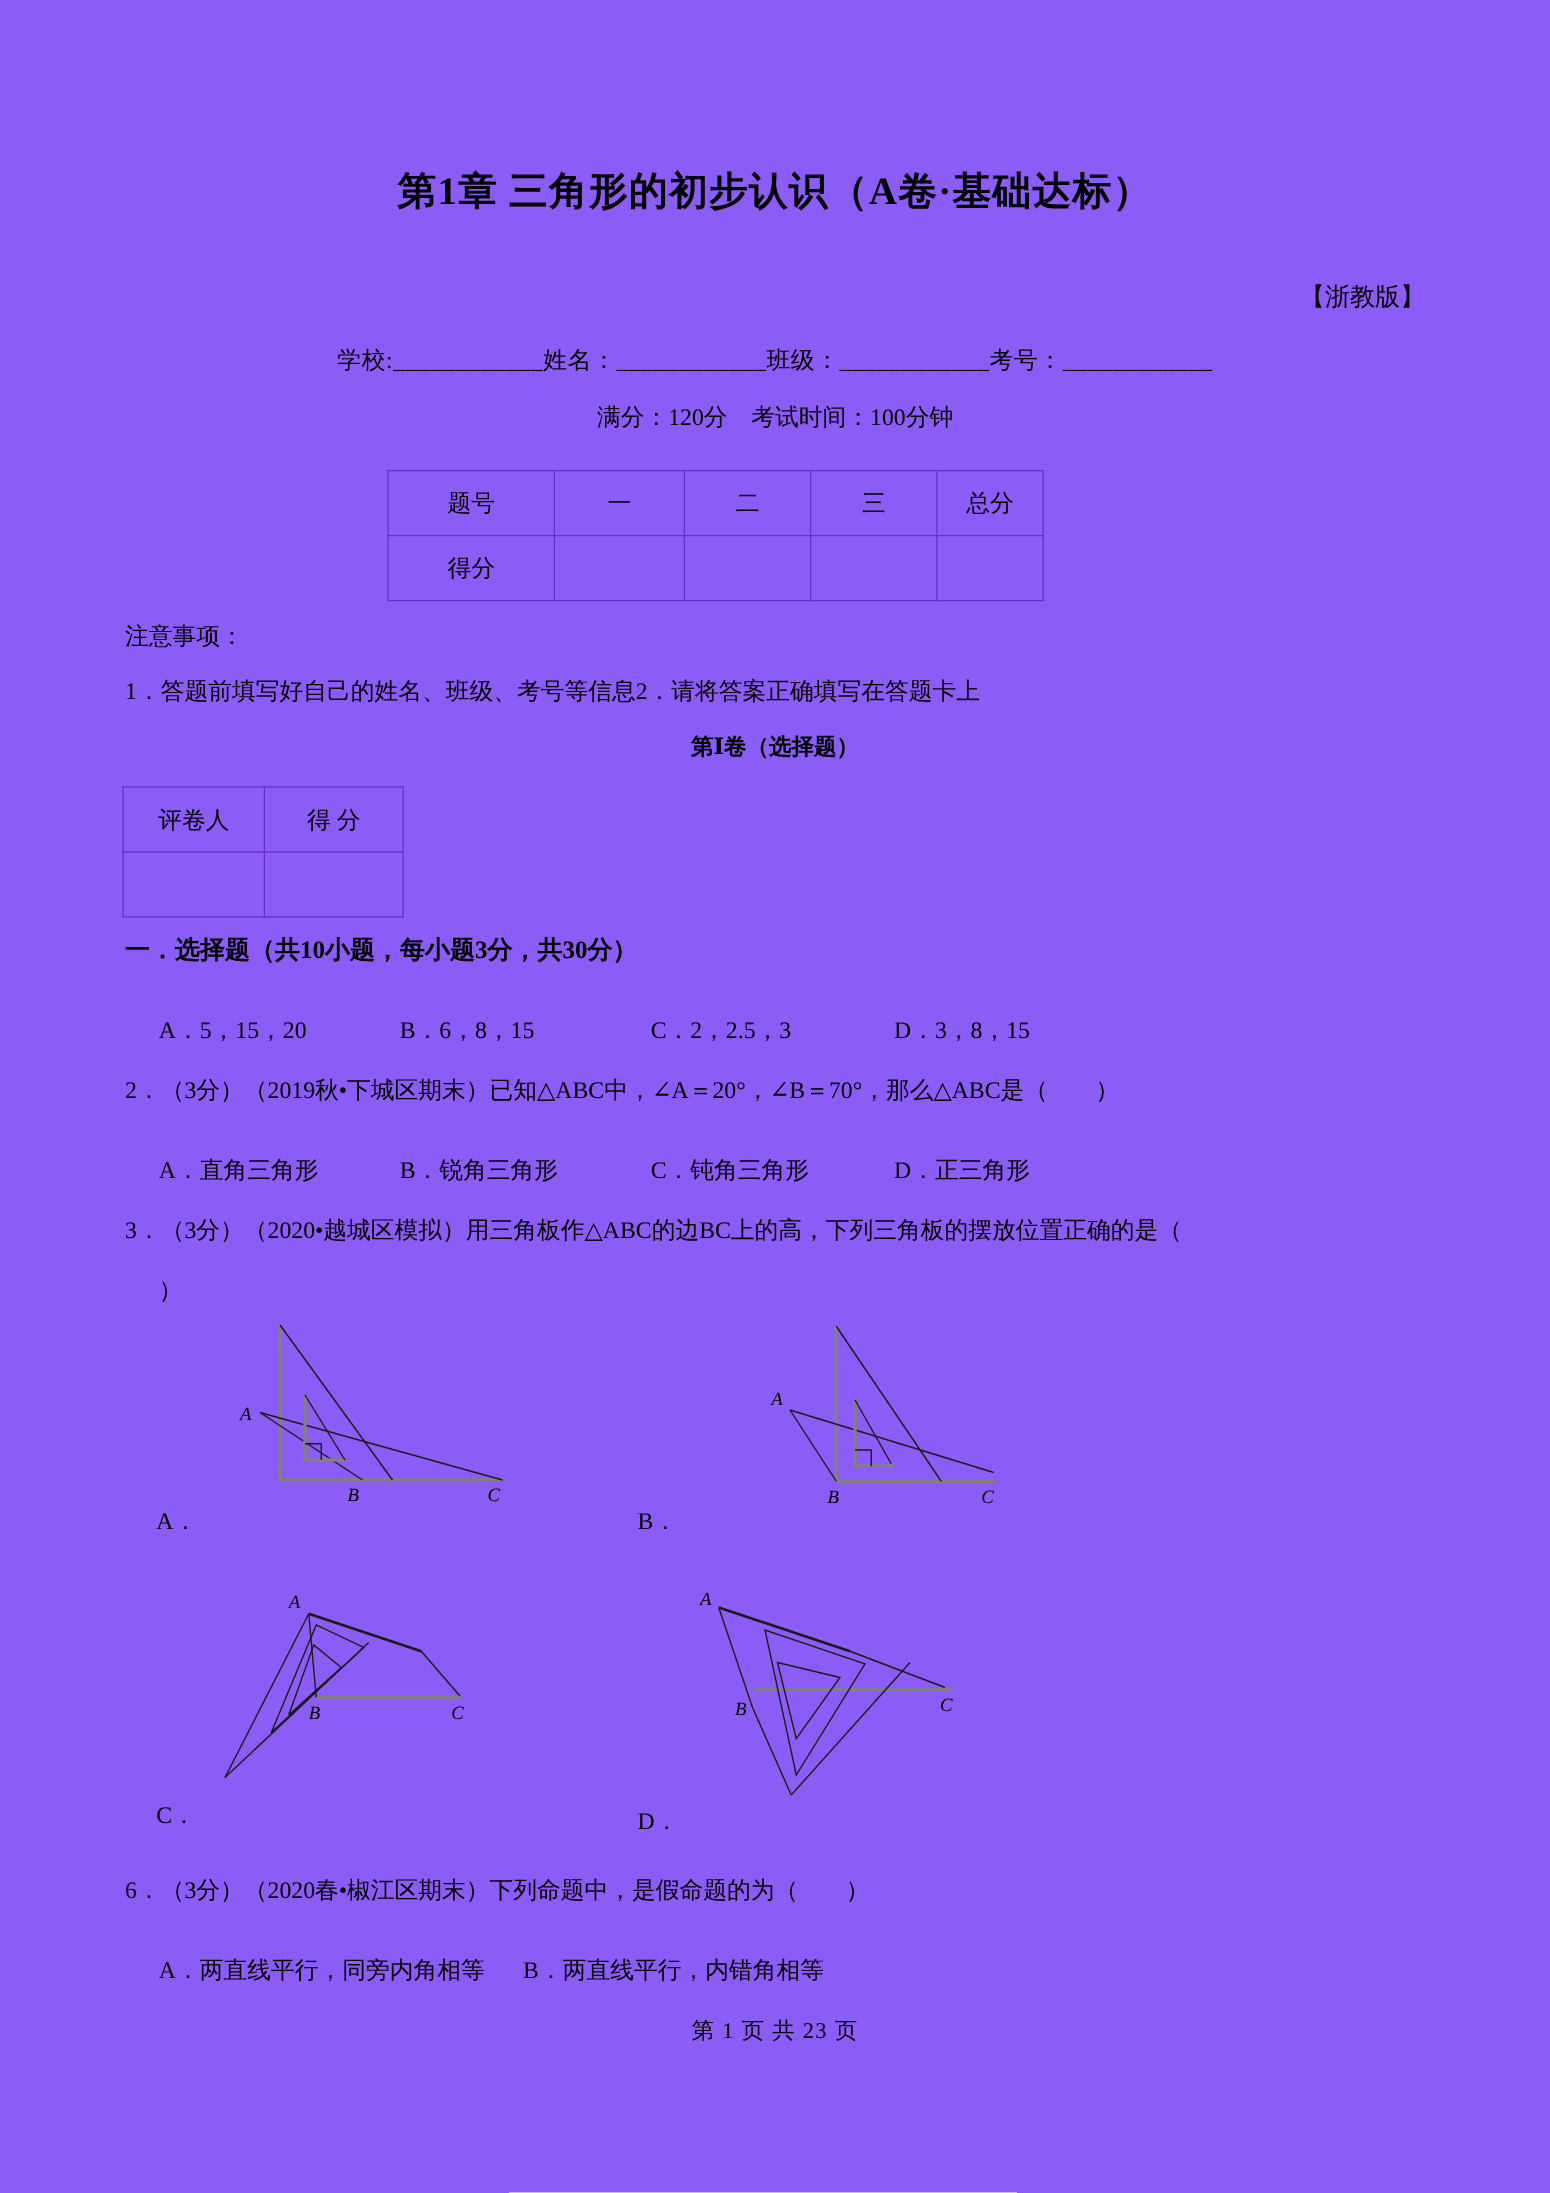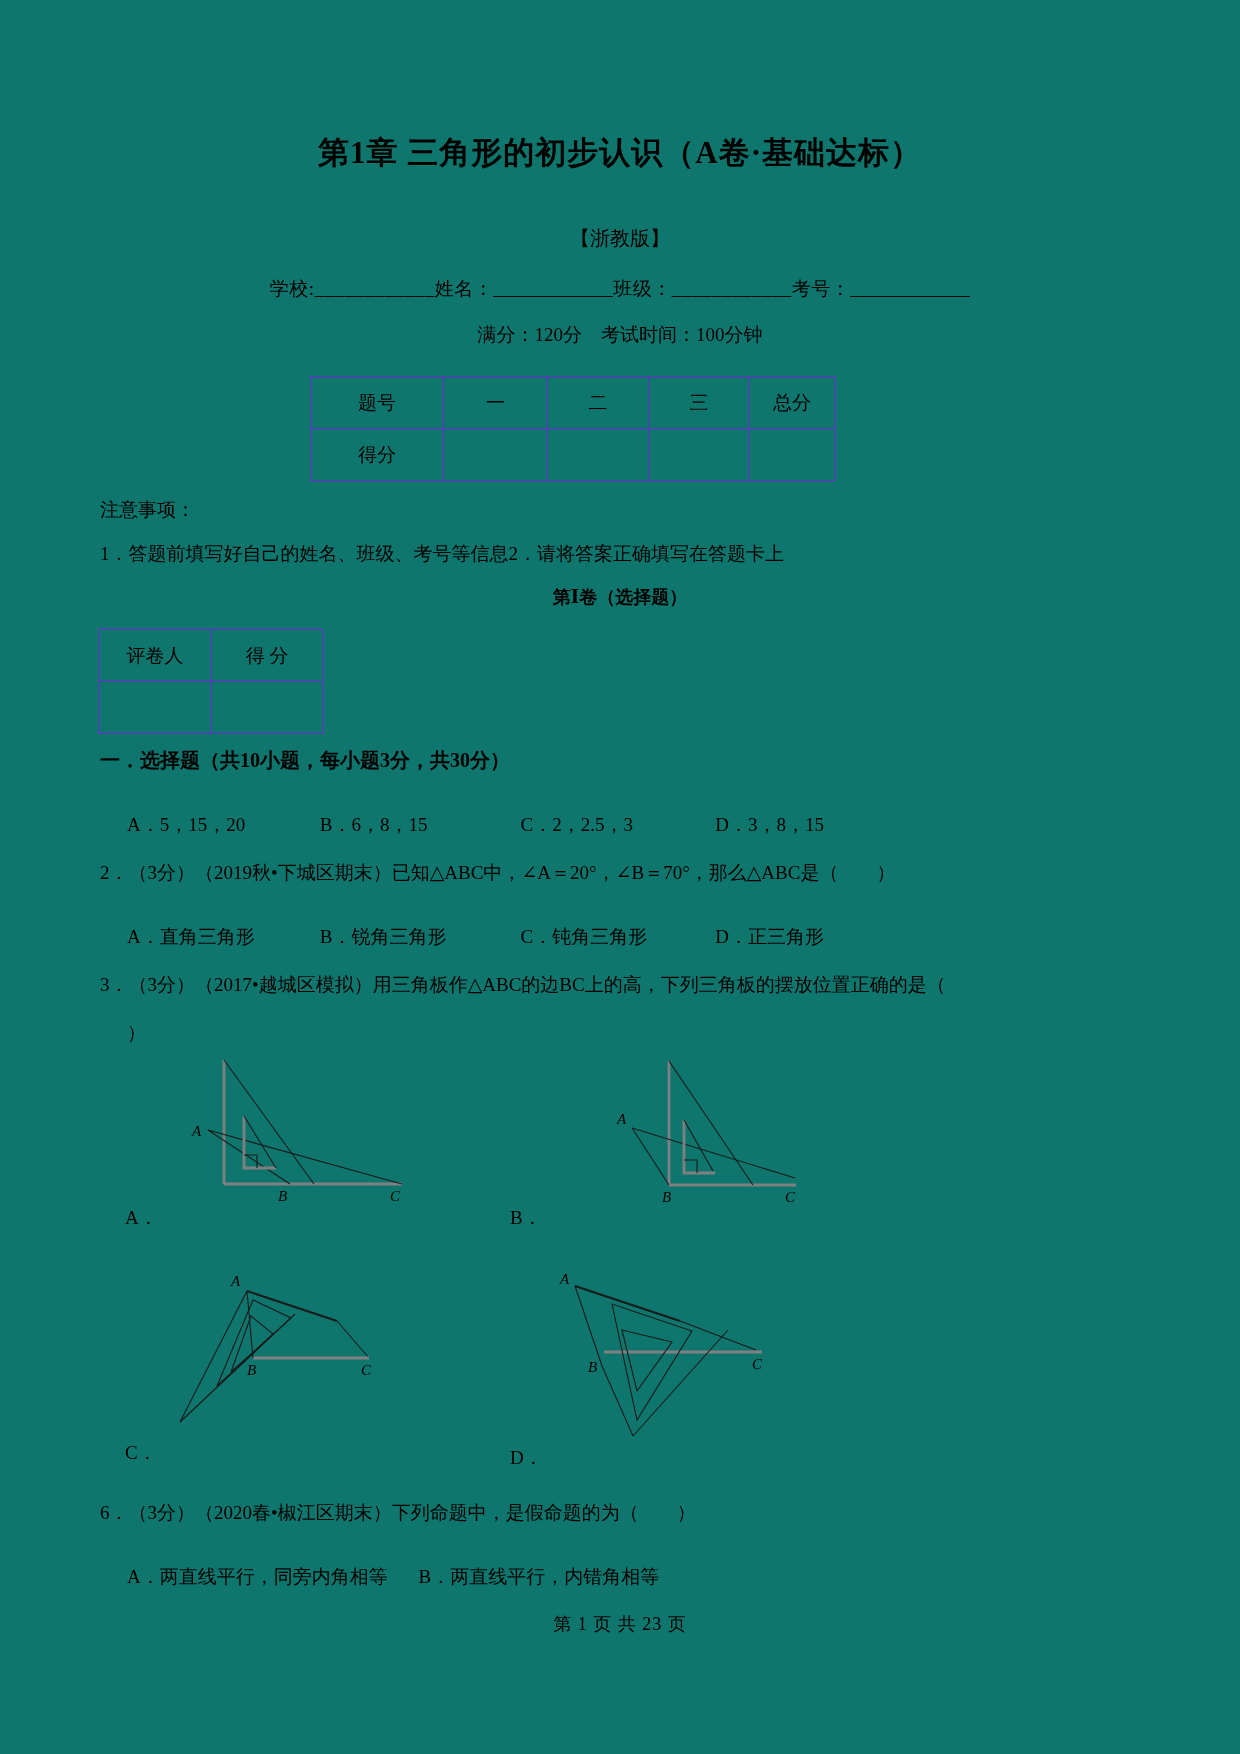--- a/index.html
+++ b/index.html
@@ -1,24 +1,24 @@
 <!DOCTYPE html>
 <html><head>
 <meta charset="utf-8">
 <style>
   html,body { margin:0; padding:0; background:#ffffff; }
   .page {
-    position:relative; width:1240px; height:1754px; background:#0f766e;
+    position:relative; width:1240px; height:1754px; background:#8b5cf6;
     font-family:"Liberation Serif","DejaVu Serif",serif; color:#000;
     overflow:hidden;
   }
   .content { position:absolute; left:100px; top:130px; width:1040px; }
 
   .doc-title { text-align:center; font-size:31px; font-weight:bold; line-height:45px; margin:0; letter-spacing:1px; }
-  .edition { text-align:center; font-size:20px; line-height:30px; margin-top:48px; }
+  .edition { text-align:right; font-size:20px; line-height:30px; margin-top:48px; }
   .student-line { text-align:center; font-size:19px; line-height:28px; margin-top:22px; letter-spacing:0.5px; }
   .exam-line { text-align:center; font-size:19px; line-height:27px; margin-top:18px; }
 
   table { border-collapse:collapse; }
   td, th { border:1px solid #6d28d9; font-size:19px; font-weight:normal; text-align:center; padding:0; }
 
   .score-table { margin-top:28px; margin-left:210px; }
   .score-table th, .score-table td { height:51px; }
   .c-no { width:132px; } .c-1 { width:103px; } .c-2 { width:100px; } .c-3 { width:100px; } .c-total { width:84px; }
 
@@ -117,21 +117,21 @@
     </div>
 
     <div class="q-text">2．（3分）（2019秋•下城区期末）已知△ABC中，∠A＝20°，∠B＝70°，那么△ABC是（　　）</div>
     <div class="opt-row">
       <span class="opt opt-w1">A．直角三角形</span>
       <span class="opt opt-w2">B．锐角三角形</span>
       <span class="opt opt-w3">C．钝角三角形</span>
       <span class="opt">D．正三角形</span>
     </div>
 
-    <div class="q-text">3．（3分）（2017•越城区模拟）用三角板作△ABC的边BC上的高，下列三角板的摆放位置正确的是（</div>
+    <div class="q-text">3．（3分）（2020•越城区模拟）用三角板作△ABC的边BC上的高，下列三角板的摆放位置正确的是（</div>
     <div class="q-cont">）</div>
 
     <div class="fig-row r1">
       <div class="fig-col1 fig-a">
         <svg width="230" height="150" viewBox="0 0 230 150">
           <path class="gr" d="M44,6 L44,130"></path>
           <path class="gr" d="M44,130 L222,130"></path>
           <path class="ln" d="M44,6 L134,130"></path>
           <path class="ln" d="M28,76 L222,130"></path>
           <path class="ln" d="M28,76 L110,130"></path>

